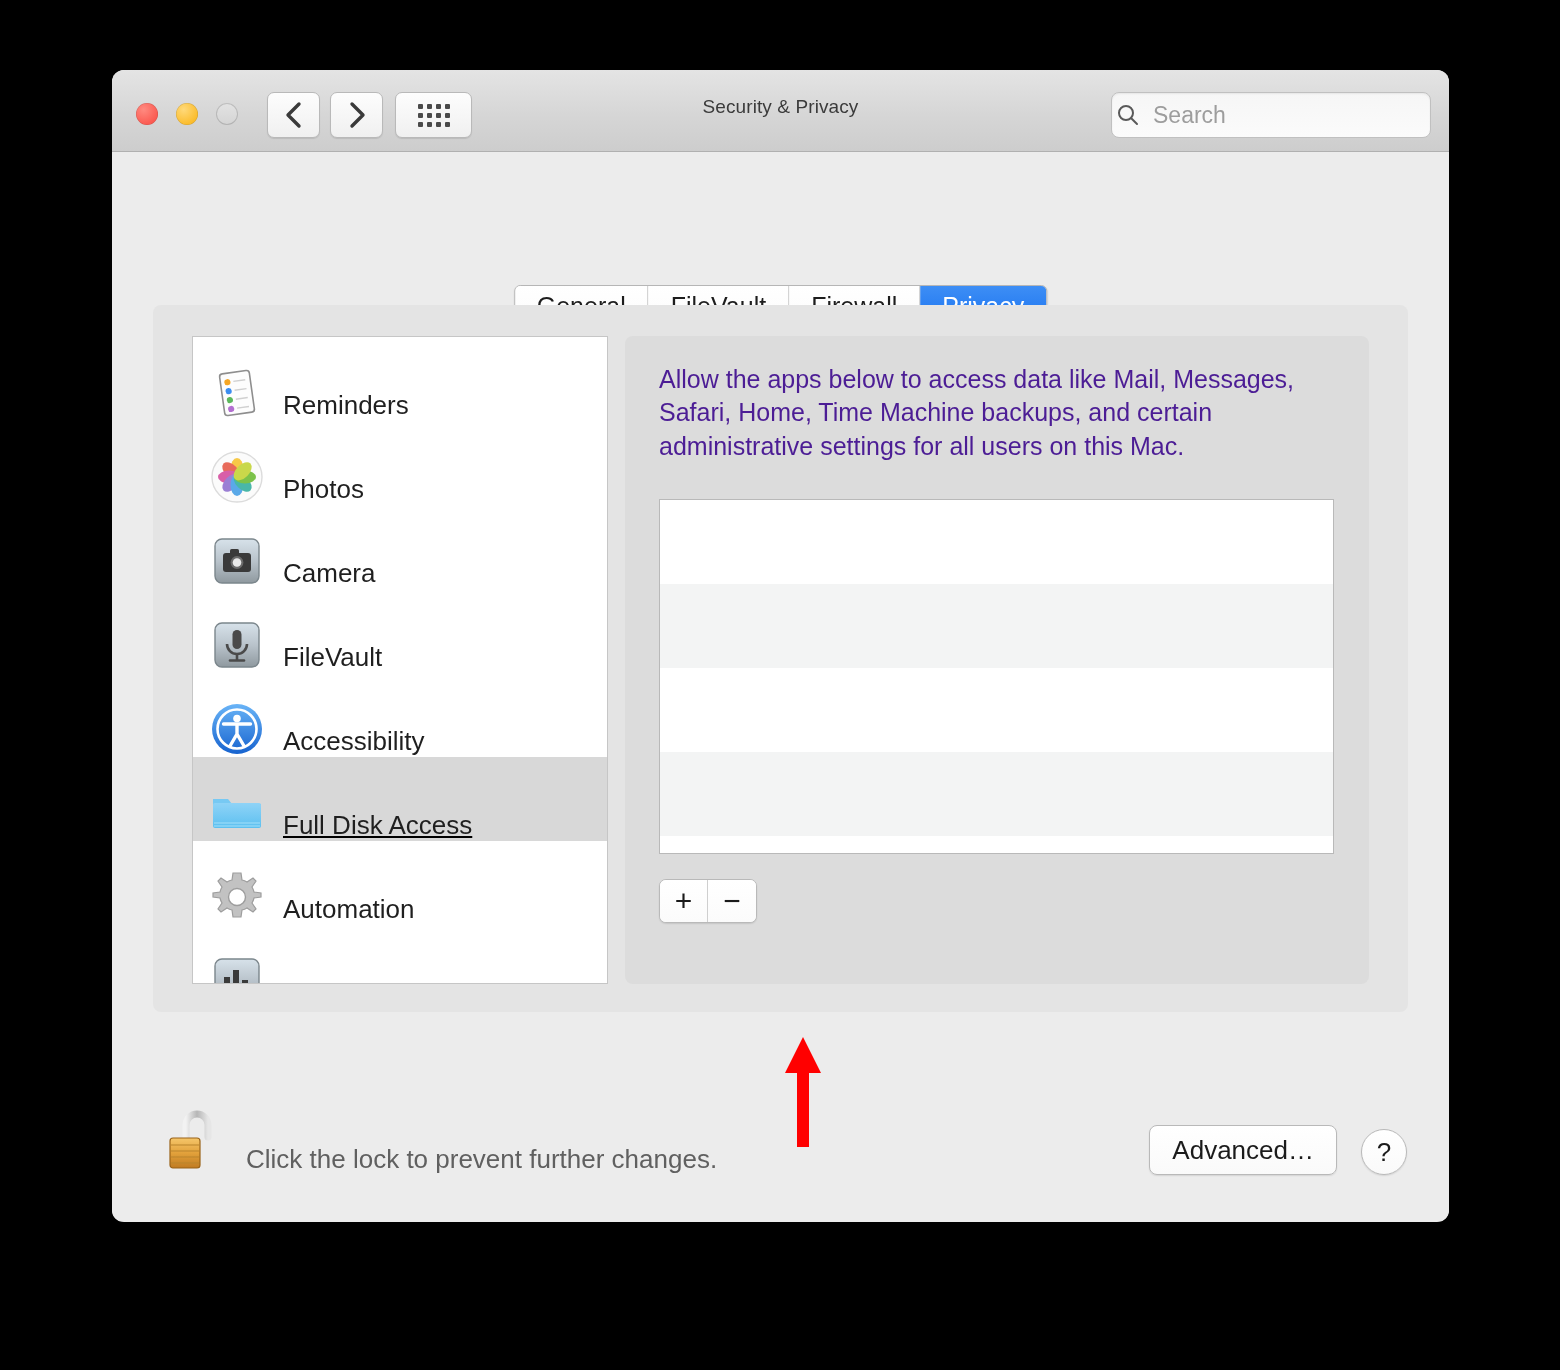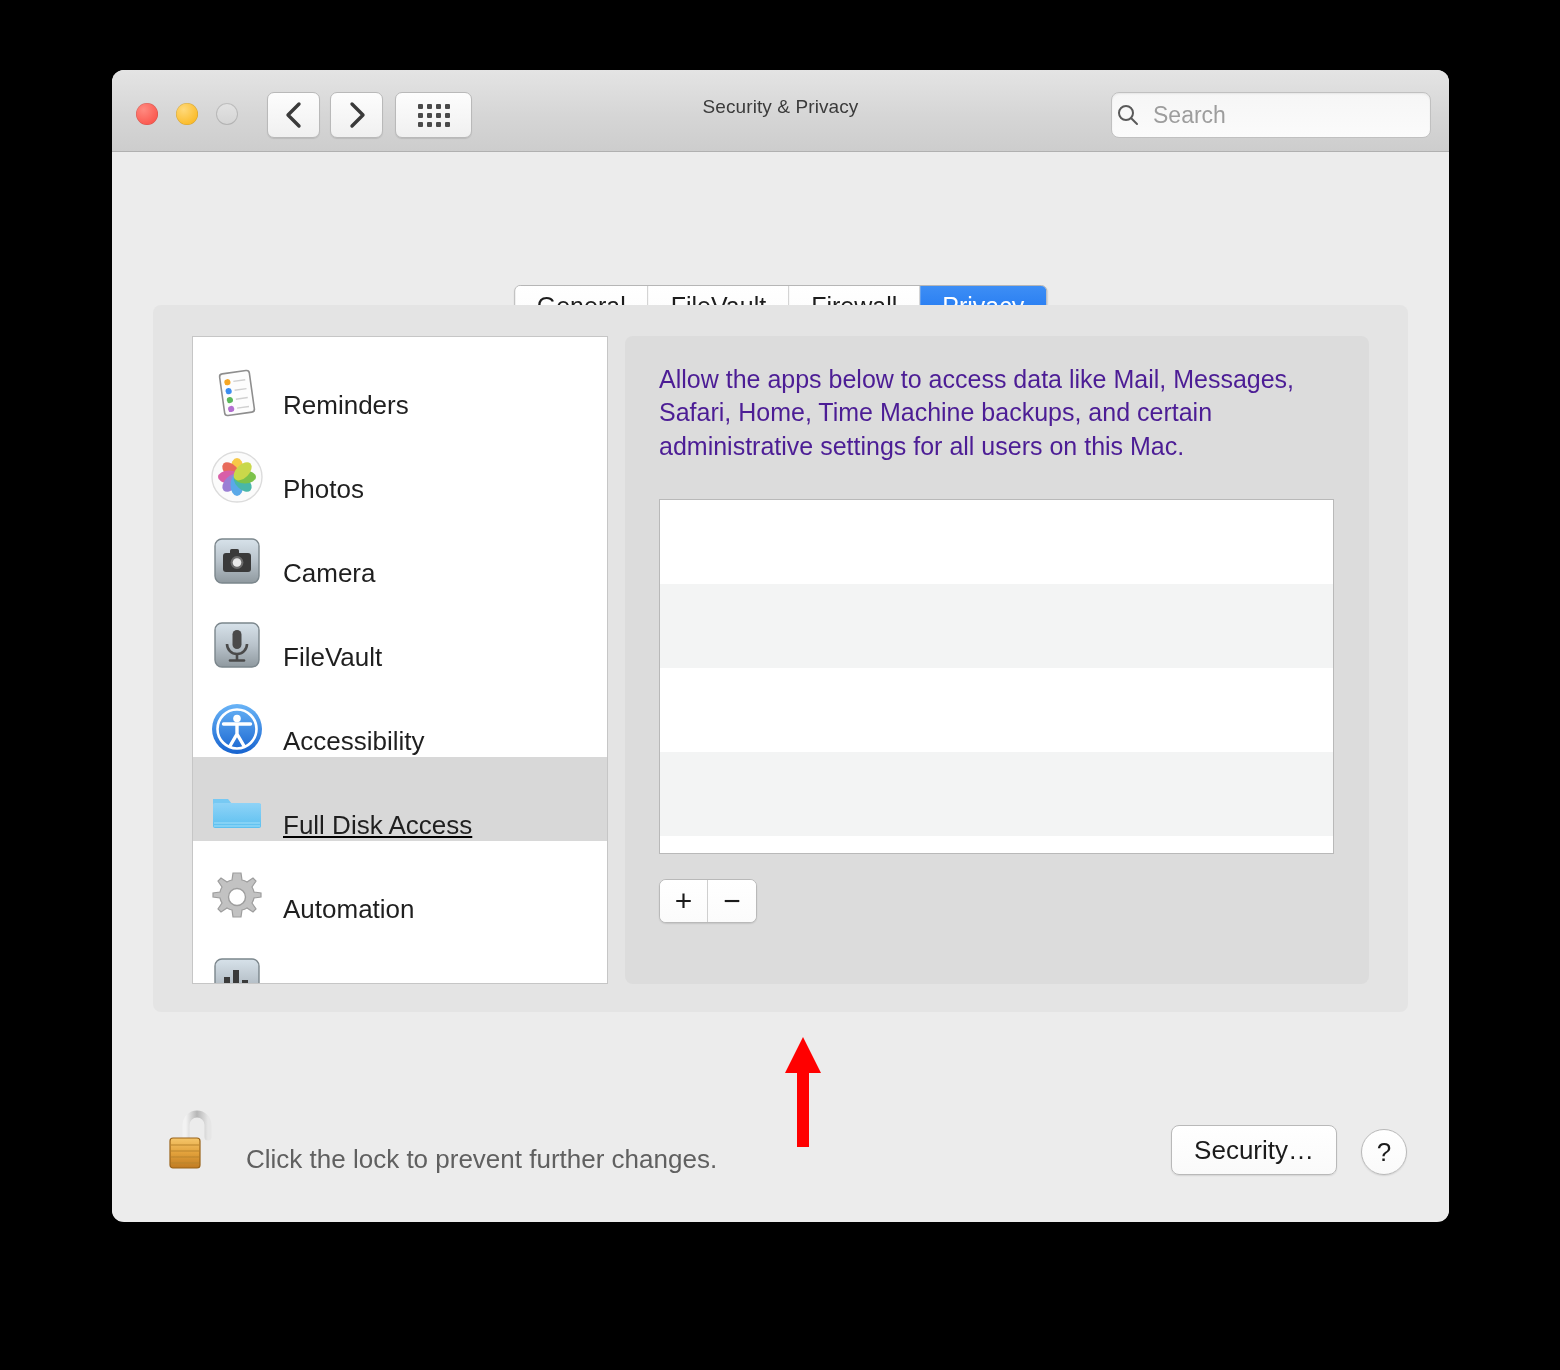--- a/index.html
+++ b/index.html
@@ -418,18 +418,18 @@
           <g stroke="#b9842c" stroke-width="1">
             <line x1="7" y1="40" x2="35" y2="40"></line>
               <line x1="7" y1="46" x2="35" y2="46"></line>
             <line x1="7" y1="52" x2="35" y2="52"></line>
               <line x1="7" y1="58" x2="35" y2="58"></line>
           </g>
         </svg>
         <span id="locktext">Click the lock to prevent further changes.</span>
       </div>
 
-      <div id="advanced">Security…</div>
+      <div id="advanced">Advanced…</div>
       <div id="helpbtn">?</div>
     </div>
 
   </div>
 </div>
 
 </body></html>

